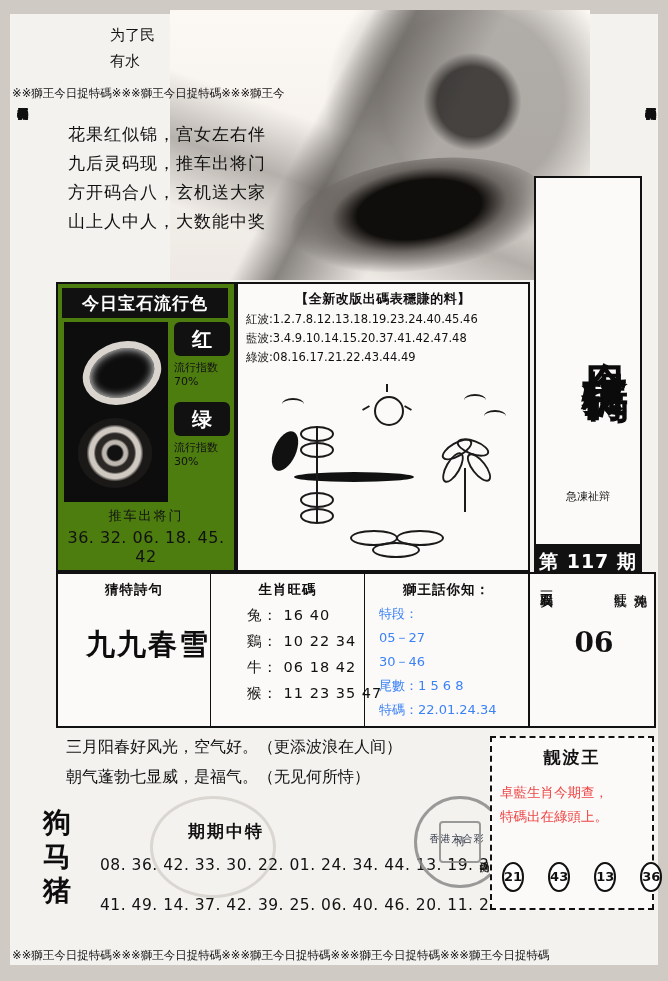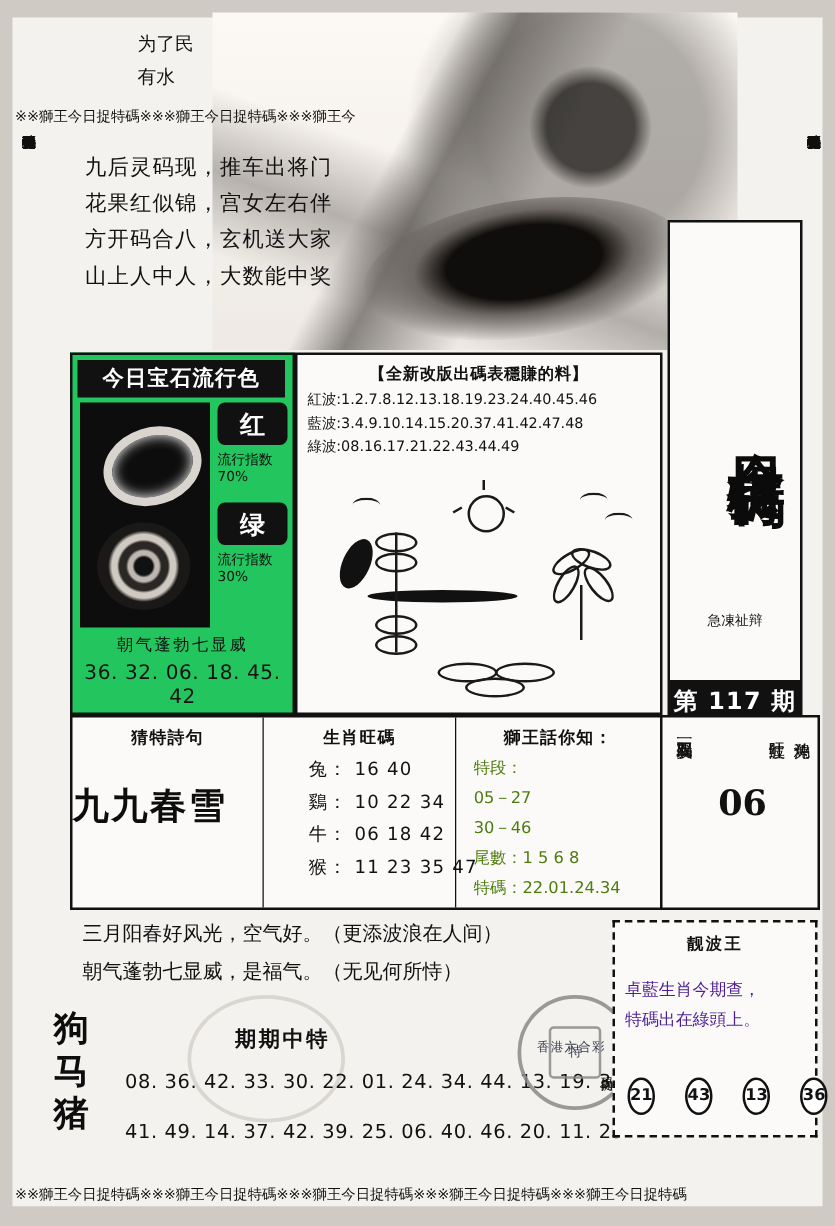--- a/index.html
+++ b/index.html
@@ -96,21 +96,21 @@
     font-size:11px;line-height:14px;color:#111;
   }
   .issue-bar{
     position:absolute;left:0;bottom:0;width:104px;height:34px;background:#111;color:#fff;
     font-size:19px;line-height:34px;text-align:center;font-weight:bold;letter-spacing:1px;
   }
 
   
   .gem{
     position:absolute;left:56px;top:282px;width:176px;height:286px;
-    border:2px solid #111;background:#22c55e;
+    border:2px solid #111;background:#4d7c0f;
   }
   .gem-title{
     position:absolute;left:4px;top:4px;width:166px;height:30px;background:#111;color:#fff;
     font-size:17px;font-weight:bold;line-height:30px;text-align:center;letter-spacing:1px;
     font-family:"DejaVu Serif","Liberation Serif",serif;
   }
   .gem-photo{
     position:absolute;left:6px;top:38px;width:104px;height:180px;background:#0d0d0d;
     overflow:hidden;
   }
@@ -165,25 +165,25 @@
 
   
   .mid{
     position:absolute;left:56px;top:572px;width:470px;height:152px;
     border:2px solid #111;background:#fbfaf8;
   }
   .mid .col{position:absolute;top:0;height:188px;}
   .mid .divider{position:absolute;top:0;width:1px;height:152px;background:#111;}
   .col-hd{text-align:center;font-size:13.5px;font-weight:bold;color:#111;margin-top:7px;letter-spacing:1px;}
   .big-phrase{
-    text-align:left;font-size:29px;font-weight:bold;color:#0d0d0d;margin-top:26px;letter-spacing:2px;
+    text-align:right;font-size:29px;font-weight:bold;color:#0d0d0d;margin-top:26px;letter-spacing:2px;
     font-family:Liberation Mono, monospace;
   }
   .zrow{font-size:14.5px;color:#111;margin:7px 0 0 36px;letter-spacing:1px;white-space:nowrap;}
-  .srow{font-size:13px;color:#4d7c0f;margin:6px 0 0 14px;white-space:nowrap;}
+  .srow{font-size:13px;color:#3b82f6;margin:6px 0 0 14px;white-space:nowrap;}
 
   
   .sidebox{
     position:absolute;left:528px;top:572px;width:124px;height:152px;
     border:2px solid #111;background:#fbfaf8;
   }
   .sb-v-left{
     position:absolute;left:6px;top:10px;height:130px;width:18px;font-size:13px;line-height:16px;
     writing-mode:vertical-rl;text-orientation:upright;color:#111;
   }
@@ -225,25 +225,25 @@
   }
   .numrow.r1{top:856px;}
   .numrow.r2{top:896px;}
 
   
   .dashbox{
     position:absolute;left:490px;top:736px;width:160px;height:170px;
     border:2px dashed #111;background:#fbfaf8;
   }
   .db-title{
-    position:absolute;left:0;top:8px;width:160px;text-align:center;font-size:13px;font-weight:bold;color:#111;
+    position:absolute;left:0;top:8px;width:160px;text-align:center;font-size:17px;font-weight:bold;color:#111;
     letter-spacing:2px;font-family:"DejaVu Serif","Liberation Serif",serif;
   }
   .db-line{
-    position:absolute;left:8px;font-size:13.5px;color:#4c1d95;line-height:20px;white-space:nowrap;
+    position:absolute;left:8px;font-size:13.5px;color:#ef4444;line-height:20px;white-space:nowrap;
   }
   .balls{position:absolute;left:10px;top:124px;width:142px;display:flex;gap:24px;}
   .ball{
     width:26px;height:26px;border-radius:50%;border:2px solid #111;background:#fff;
     font-size:13px;font-weight:bold;line-height:26px;text-align:center;color:#111;
   }
   .db-side{
     position:absolute;left:-16px;top:116px;width:14px;font-size:10px;line-height:12px;color:#111;
     writing-mode:vertical-rl;text-orientation:upright;
   }
@@ -281,22 +281,22 @@
     <div>为了民</div>
     <div>有水</div>
   </div>
 
   <div class="top-strip">※※獅王今日捉特碼※※※獅王今日捉特碼※※※獅王今</div>
   <div class="bottom-strip">※※獅王今日捉特碼※※※獅王今日捉特碼※※※獅王今日捉特碼※※※獅王今日捉特碼※※※獅王今日捉特碼</div>
   <div class="side-text side-left">獅王今日捉特碼獅王今日捉特碼獅王今日捉特碼獅王今日捉特碼獅王今日捉特碼獅王今日捉特碼</div>
   <div class="side-text side-right">獅王今日捉特碼獅王今日捉特碼獅王今日捉特碼獅王今日捉特碼獅王今日捉特碼獅王今日捉特碼</div>
 
   <div class="poem">
+    <div>花果红似锦，宫女左右伴</div>
     <div>九后灵码现，推车出将门</div>
-    <div>花果红似锦，宫女左右伴</div>
     <div>方开码合八，玄机送大家</div>
     <div>山上人中人，大数能中奖</div>
   </div>
 
   <div class="title-panel">
     <div class="big">今日捉特碼</div>
     <div class="sub">急凍祉辩</div>
     <div class="issue-bar">第 117 期</div>
   </div>
 
@@ -306,21 +306,21 @@
       <div class="ring"></div>
       <div class="swirl"></div>
     </div>
     <div class="gem-right">
       <div class="gem-badge">红</div>
       <div class="gem-idx">流行指数 70%</div>
       <div class="gem-badge">绿</div>
       <div class="gem-idx">流行指数 30%</div>
     </div>
     <div class="gem-foot">
-      <div class="lbl">朝气蓬勃七显威</div>
+      <div class="lbl">推车出将门</div>
       <div class="nums">36. 32. 06. 18. 45. 42</div>
     </div>
   </div>
 
   <div class="codes">
     <div class="codes-hd">【全新改版出碼表穩賺的料】</div>
     <div class="codes-line">紅波:1.2.7.8.12.13.18.19.23.24.40.45.46</div>
     <div class="codes-line">藍波:3.4.9.10.14.15.20.37.41.42.47.48</div>
     <div class="codes-line">綠波:08.16.17.21.22.43.44.49</div>
     <div class="codes-art">

